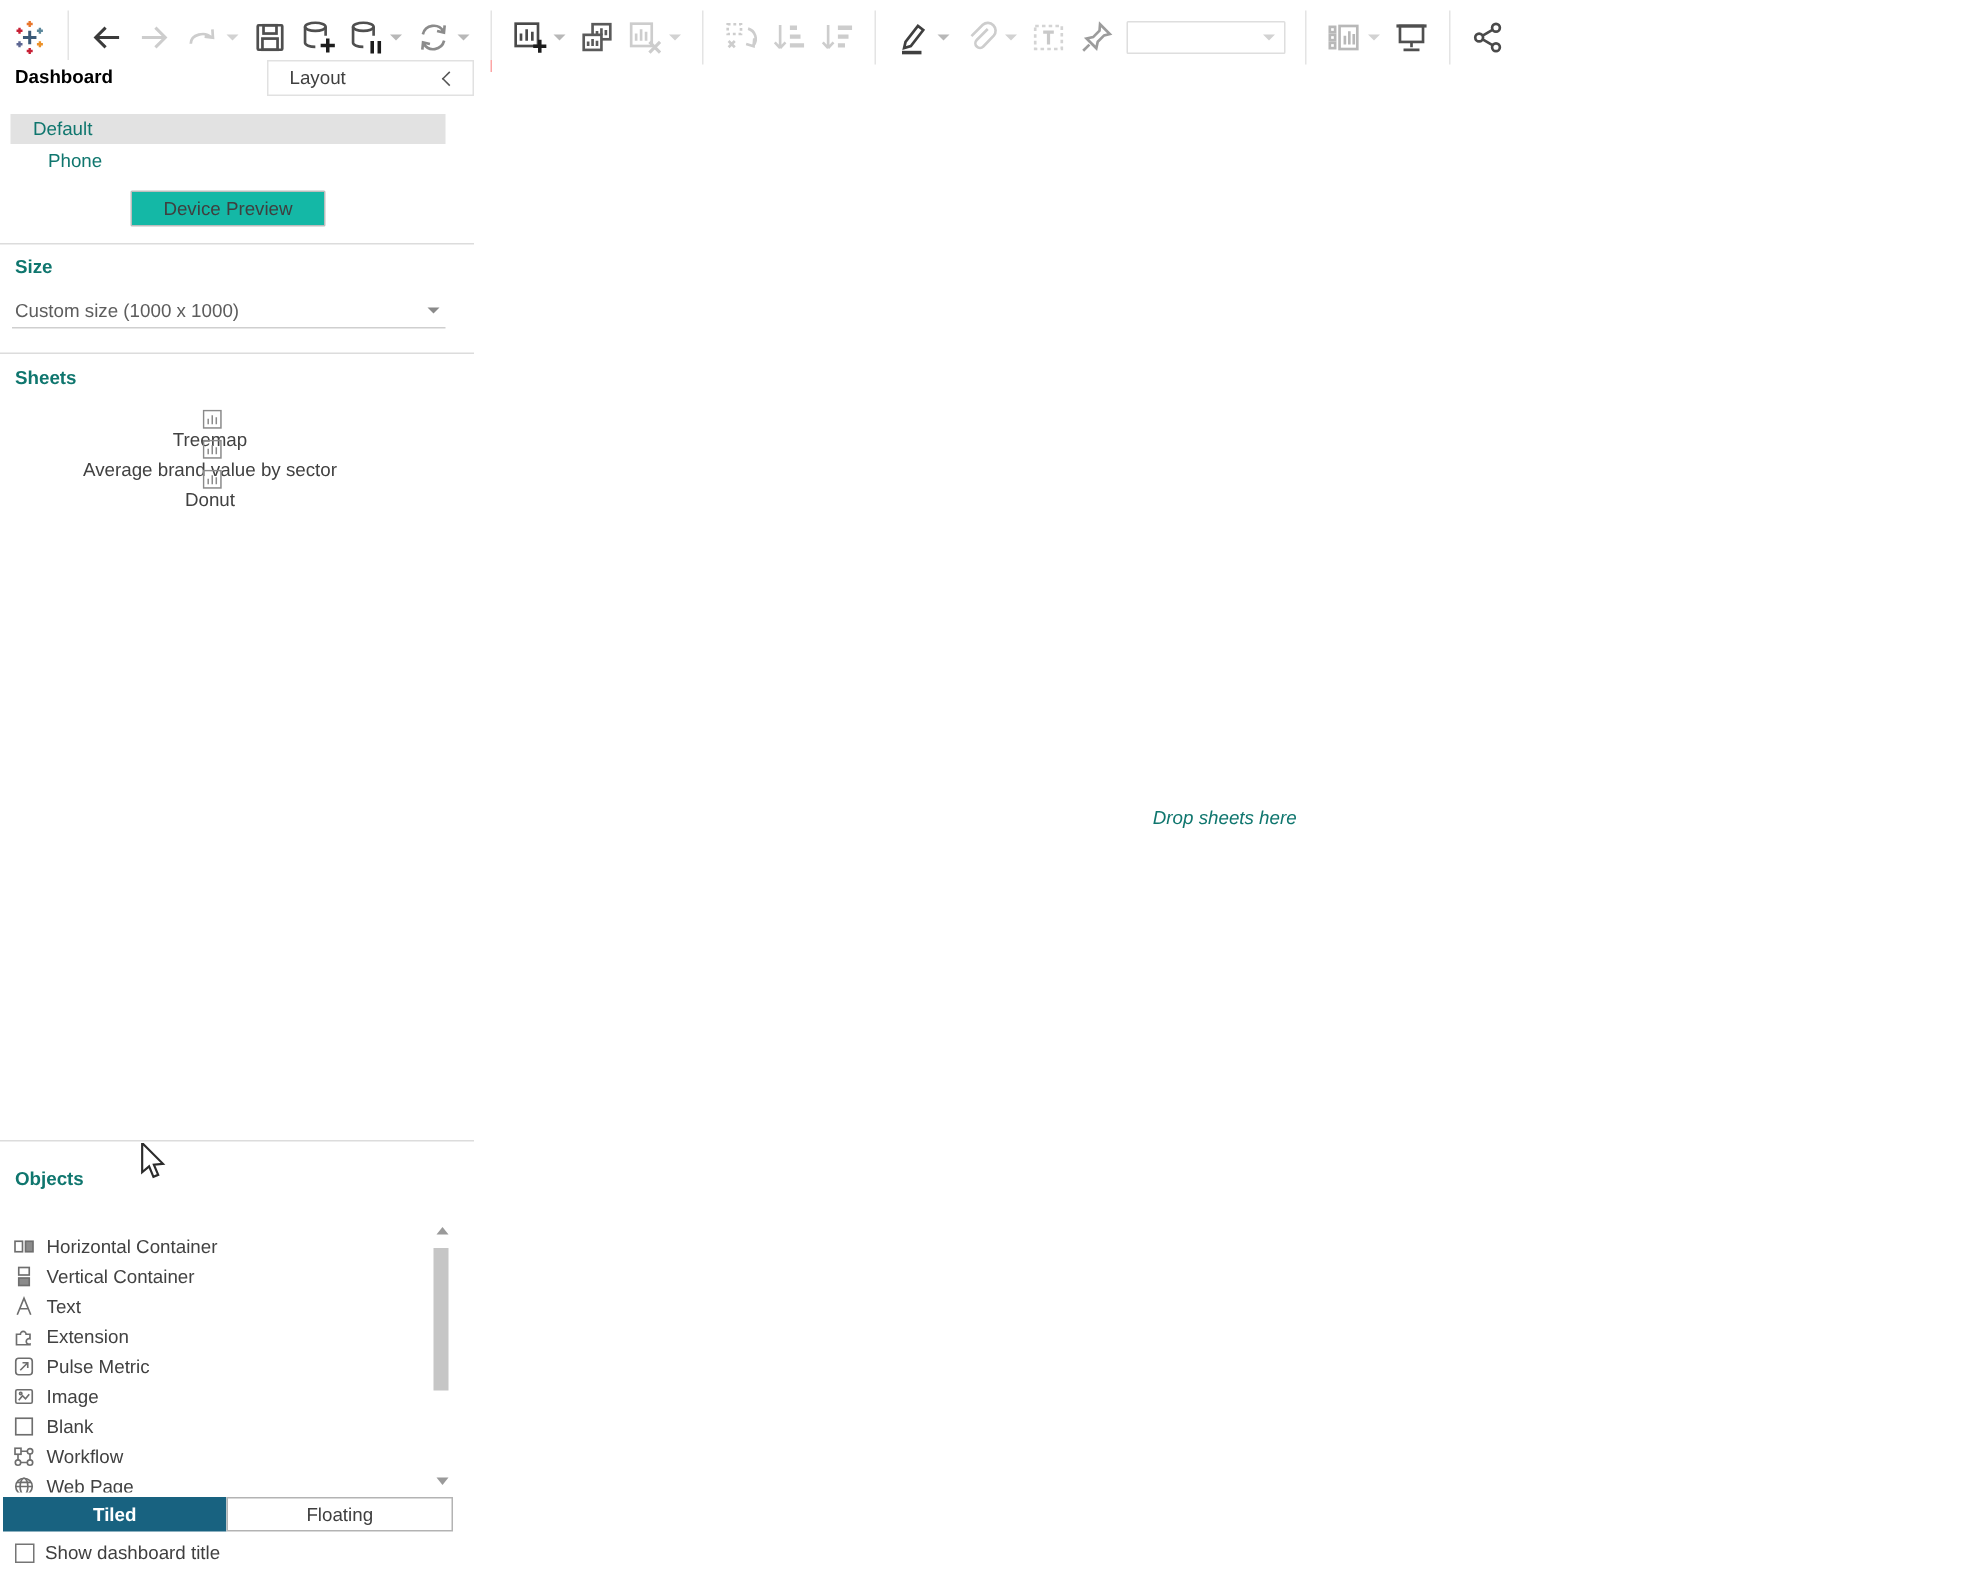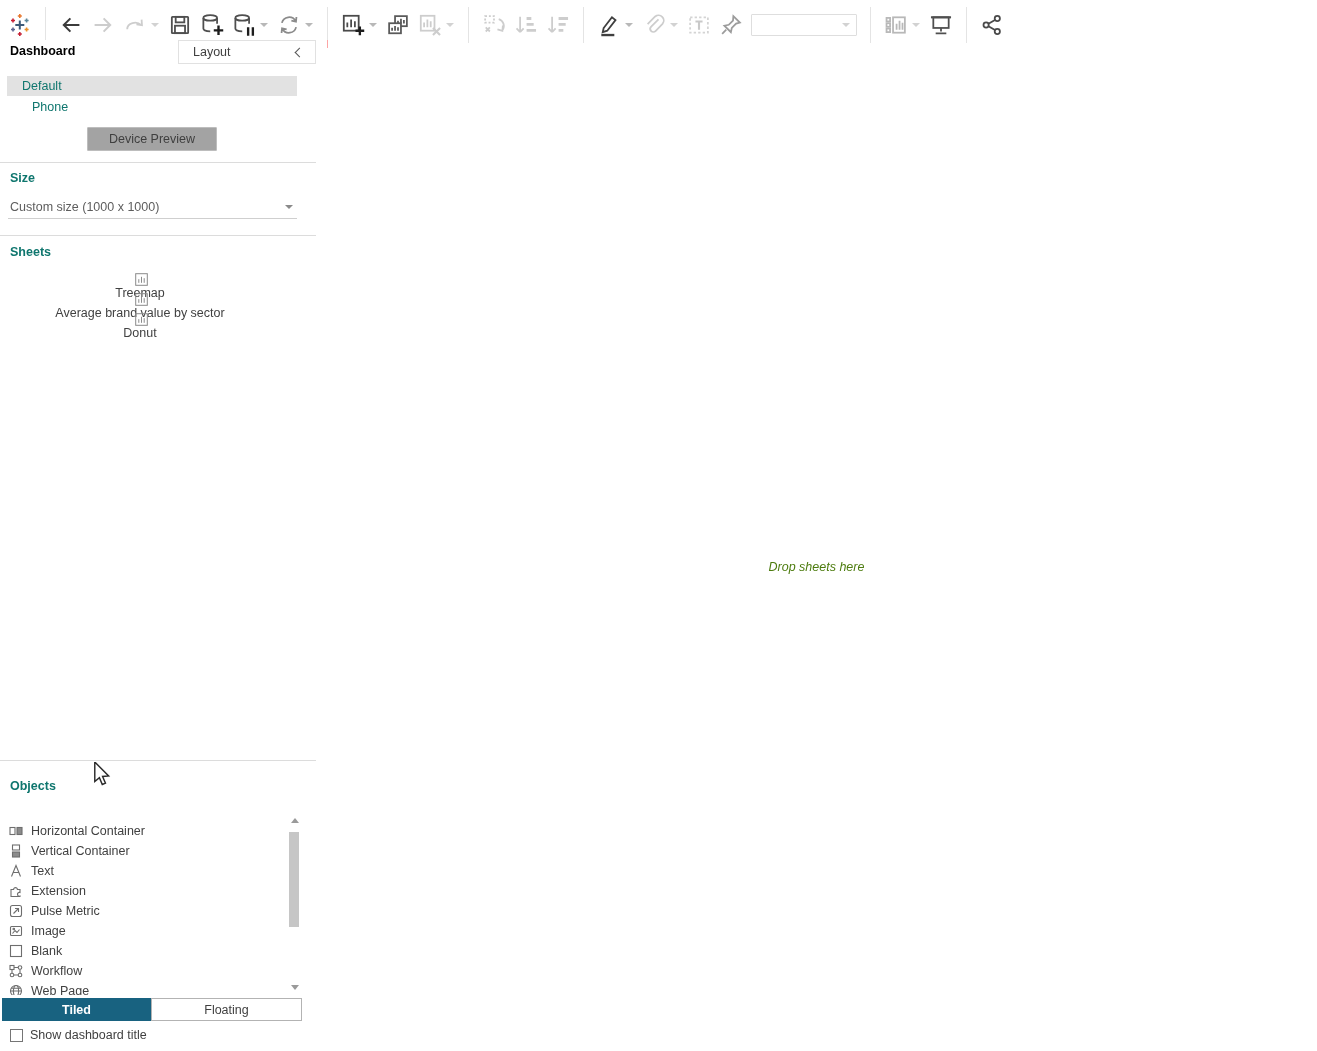--- a/index.html
+++ b/index.html
@@ -30,21 +30,21 @@
   .tab-dashboard { position:absolute; left:10px; top:4px; font-weight:bold; color:#000; }
   .tab-layout { position:absolute; left:178px; top:0; width:138px; height:24px;
                 border:1px solid #e1e1e1; display:flex; align-items:center; color:#3f3f3f; }
   .tab-layout .lbl { margin-left:14px; flex:1; }
   .chev { width:7px; height:7px; border-left:1.5px solid #555; border-bottom:1.5px solid #555;
           transform:rotate(45deg); margin-right:12px; flex:none; }
 
   .device-row { position:absolute; left:7px; width:290px; height:20px; display:flex; align-items:center; color:#0f766e; }
   .device-row.sel { background:#e2e2e2; }
   .dpv-btn { position:absolute; left:87px; top:87px; width:130px; height:24px;
-             border:1px solid #bdbdbd; border-radius:1px; background:#a3a3a3;
+             border:1px solid #bdbdbd; border-radius:1px; background:#14b8a6;
              display:flex; align-items:center; justify-content:center; color:#3f3f3f; }
   .divider { position:absolute; left:0; width:316px; height:1px; background:#dcdcdc; }
   .sec-label { position:absolute; left:10px; font-weight:600; color:#0f766e; }
 
   .size-value { position:absolute; left:10px; top:156px; width:287px; height:22px;
                 display:flex; align-items:center; color:#5d5d5d; }
   .size-value .caret { margin-left:auto; margin-right:4px; border-top-color:#8a8a8a; }
   .size-underline { position:absolute; left:8px; top:178px; width:289px; height:1px; background:#cfcfcf; }
 
   .sheet-row { position:absolute; left:0; width:280px; height:20px; display:flex; align-items:center; color:#414141;flex-direction:column; }
@@ -65,22 +65,22 @@
   .mode-row { position:absolute; left:2px; top:958px; width:300px; height:23px; display:flex; }
   .mode-tiled { flex:1; background:#186280; color:#fff; font-weight:bold;
                 display:flex; align-items:center; justify-content:center; }
   .mode-floating { flex:1; background:#fff; border:1px solid #b3b3b3; color:#3f3f3f;
                 display:flex; align-items:center; justify-content:center; }
   .title-row { position:absolute; left:10px; top:988px; display:flex; align-items:center; color:#3f3f3f; }
   .cbox { width:13px; height:13px; border:1px solid #757575; background:#fff; margin-right:7px; flex:none; }
 
   
   .canvas { position:absolute; left:317px; top:48px; width:1000px; height:1003px; background:#fff; }
-  .drop-hint { position:absolute; left:316px; top:560px; width:1001px; text-align:center;
-               font-style:italic; color:#4d7c0f; }
+  .drop-hint { position:absolute; left:316px; top:538px; width:1001px; text-align:center;
+               font-style:italic; color:#0f766e; }
 
   .cursor { position:absolute; left:93px; top:762px; z-index:50; }
 </style>
 </head>
 <body>
 
 <div class="toolbar">
   <span class="tb-btn">
     <svg width="28" height="28" viewBox="0 0 28 28">
       <g stroke-width="2">

